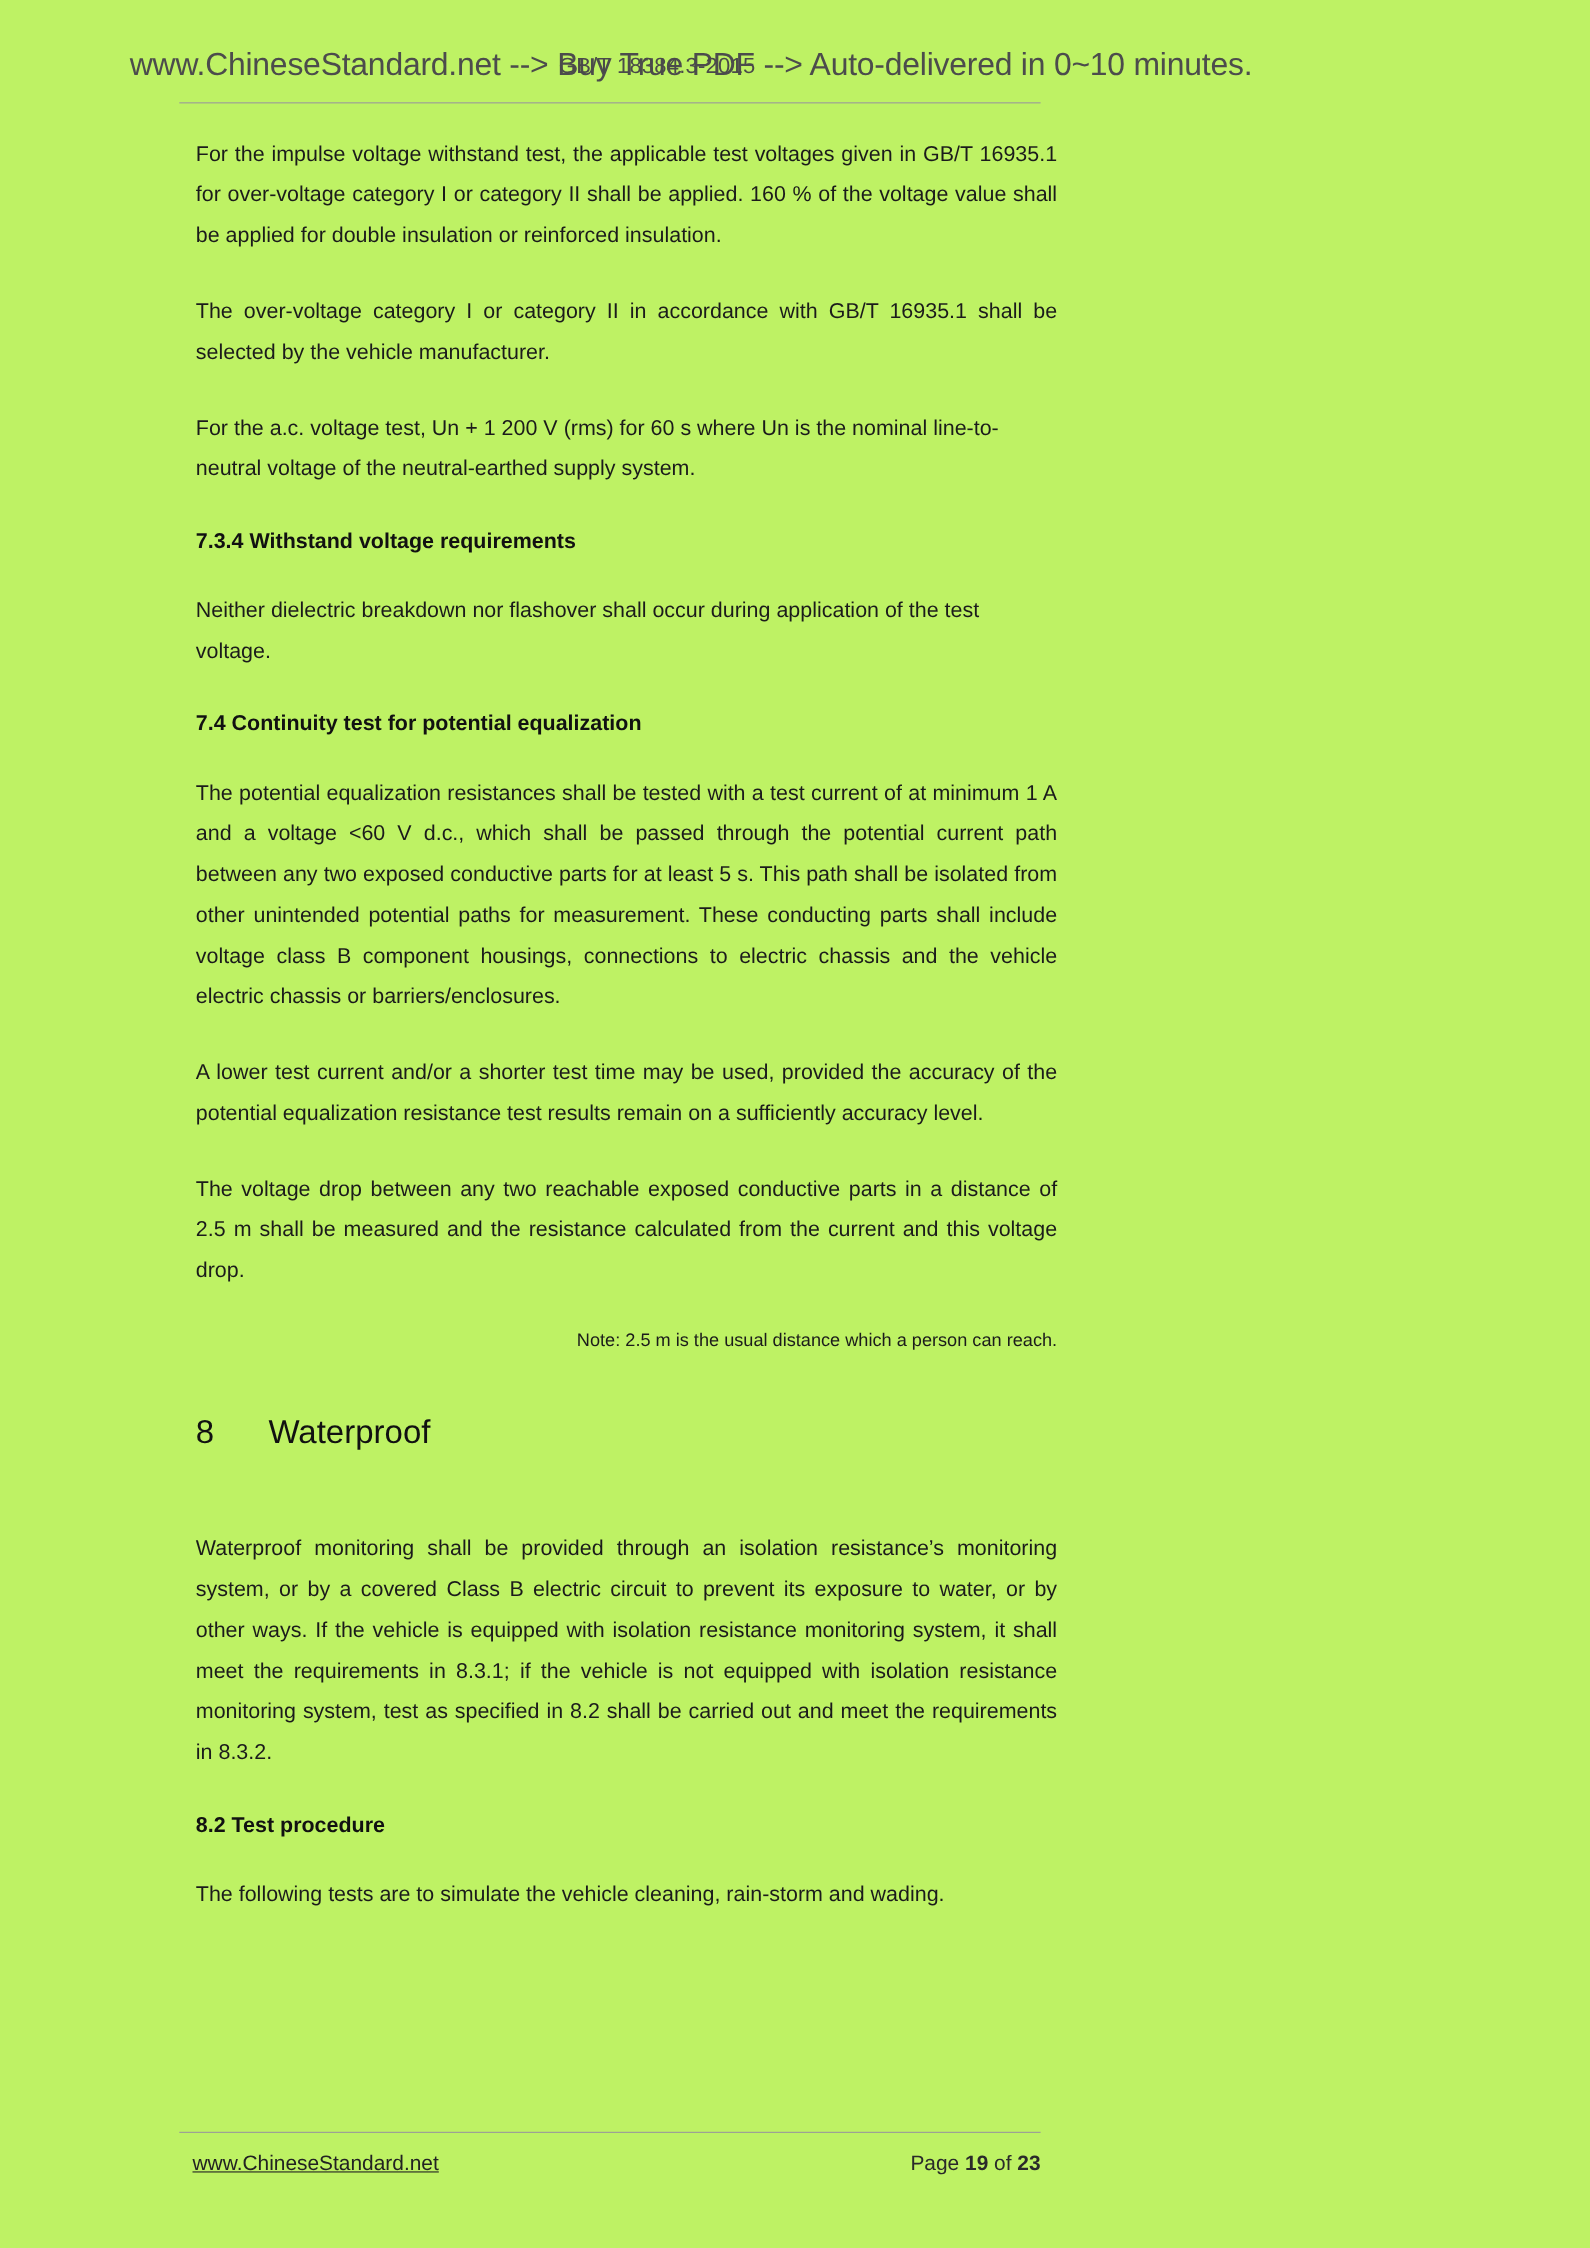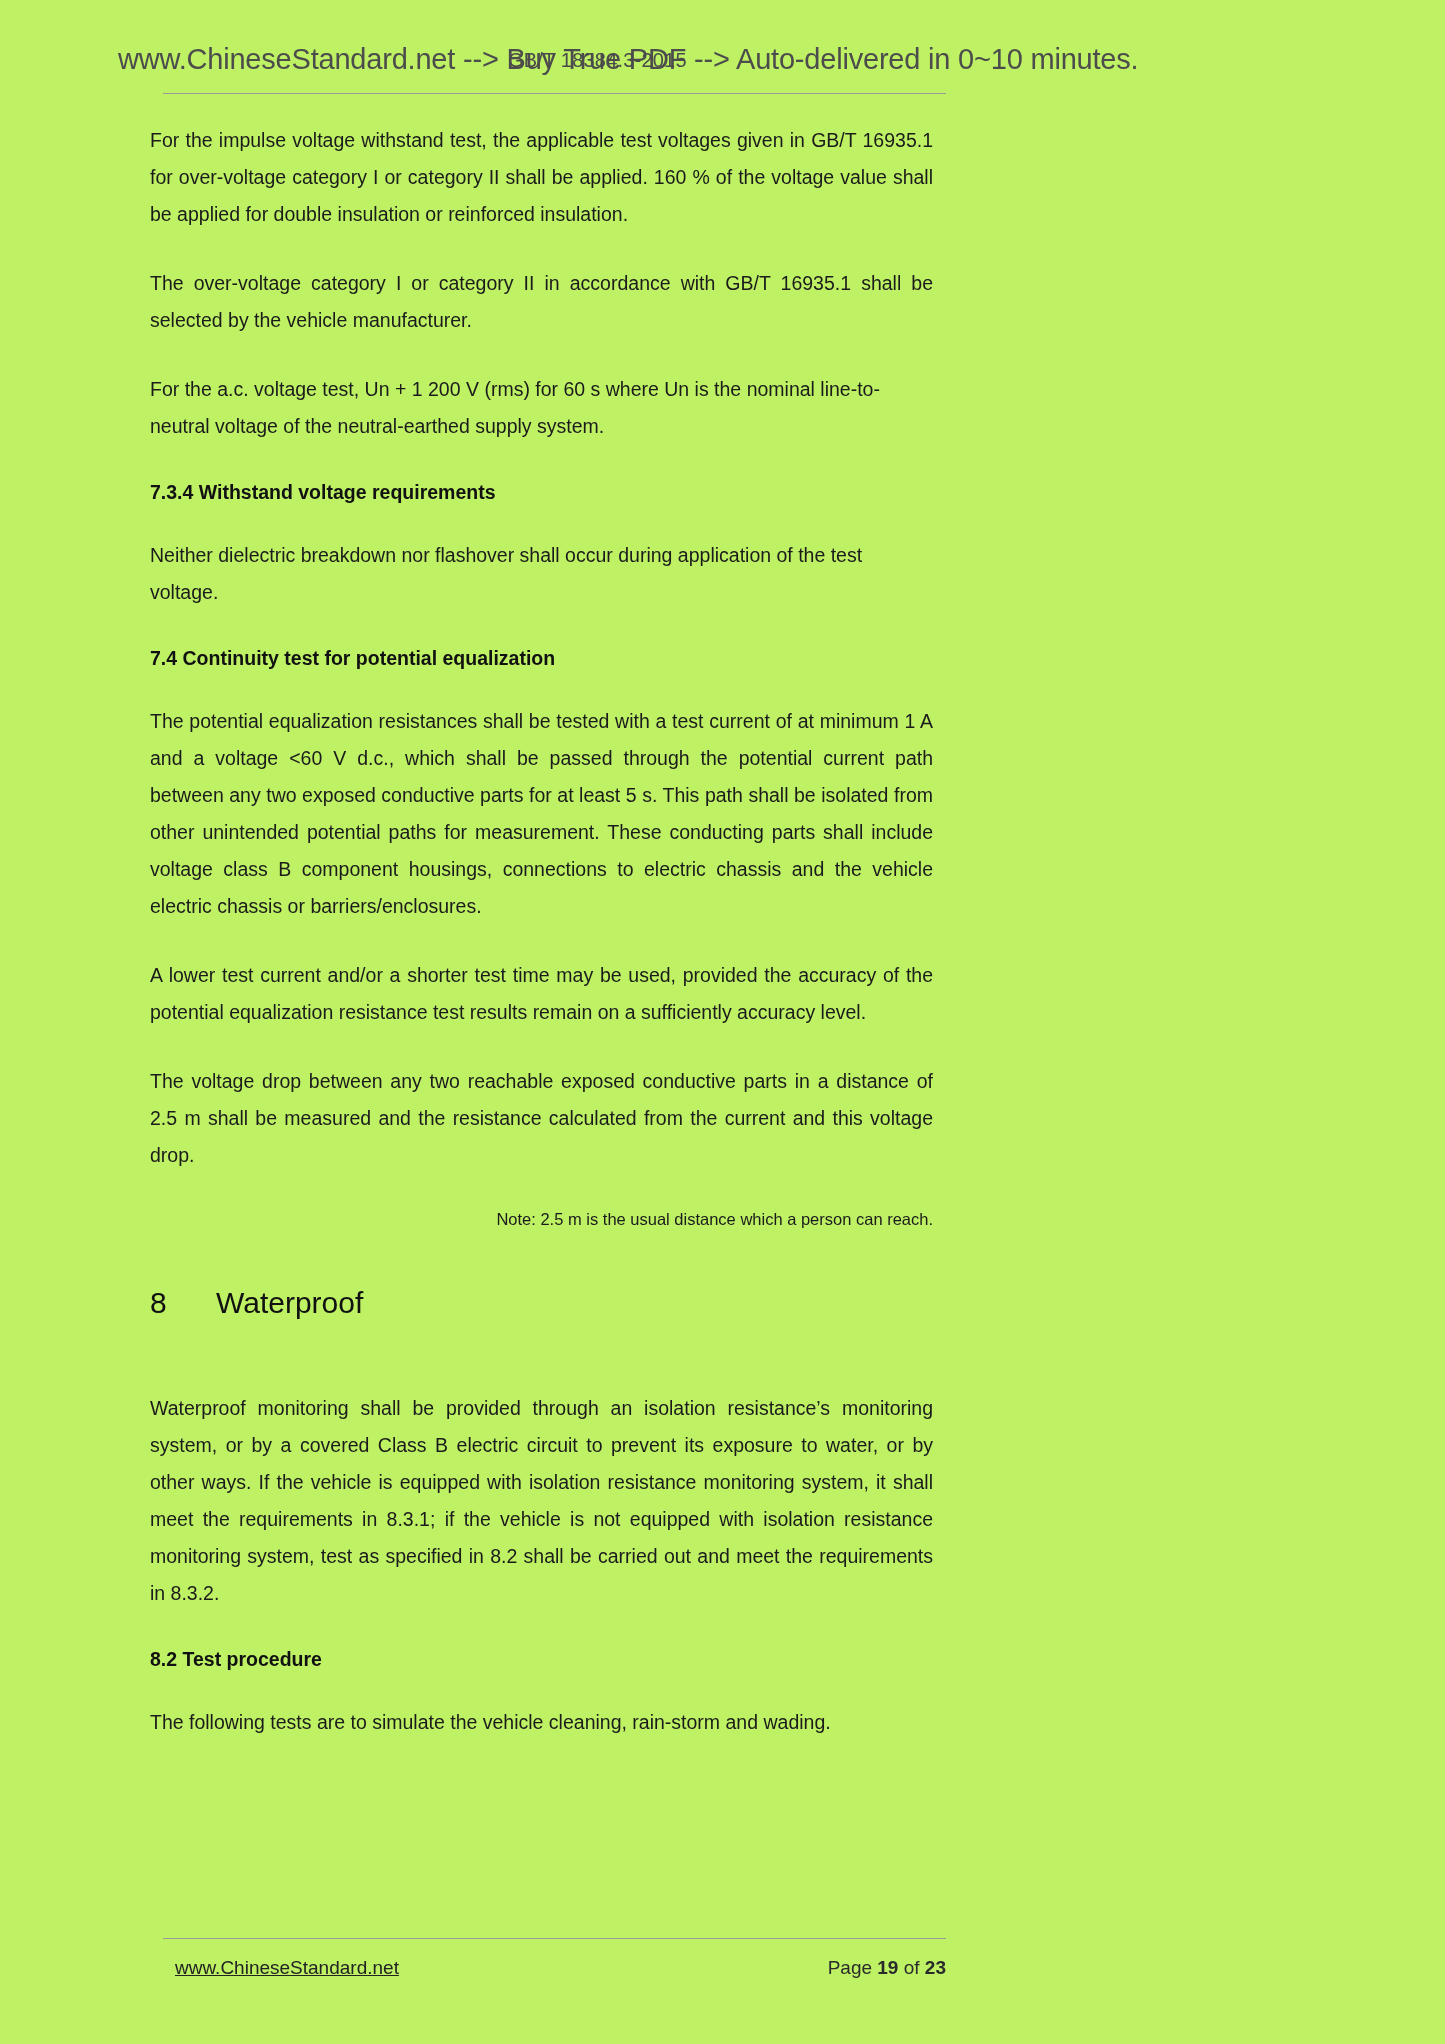--- a/index.html
+++ b/index.html
@@ -52,21 +52,21 @@
     left: 163px;
     top: 93px;
     width: 783px;
     height: 1px;
     background: #9a9a9a;
   }
 
   
   .content {
     position: absolute;
-    left: 150px;
+    left: 178px;
     top: 122px;
     width: 783px;
   }
 
   p.body {
     margin: 0 0 32px 0;
     font-size: 19.5px;
     line-height: 37px;
     text-align: justify;
     text-justify: inter-word;

